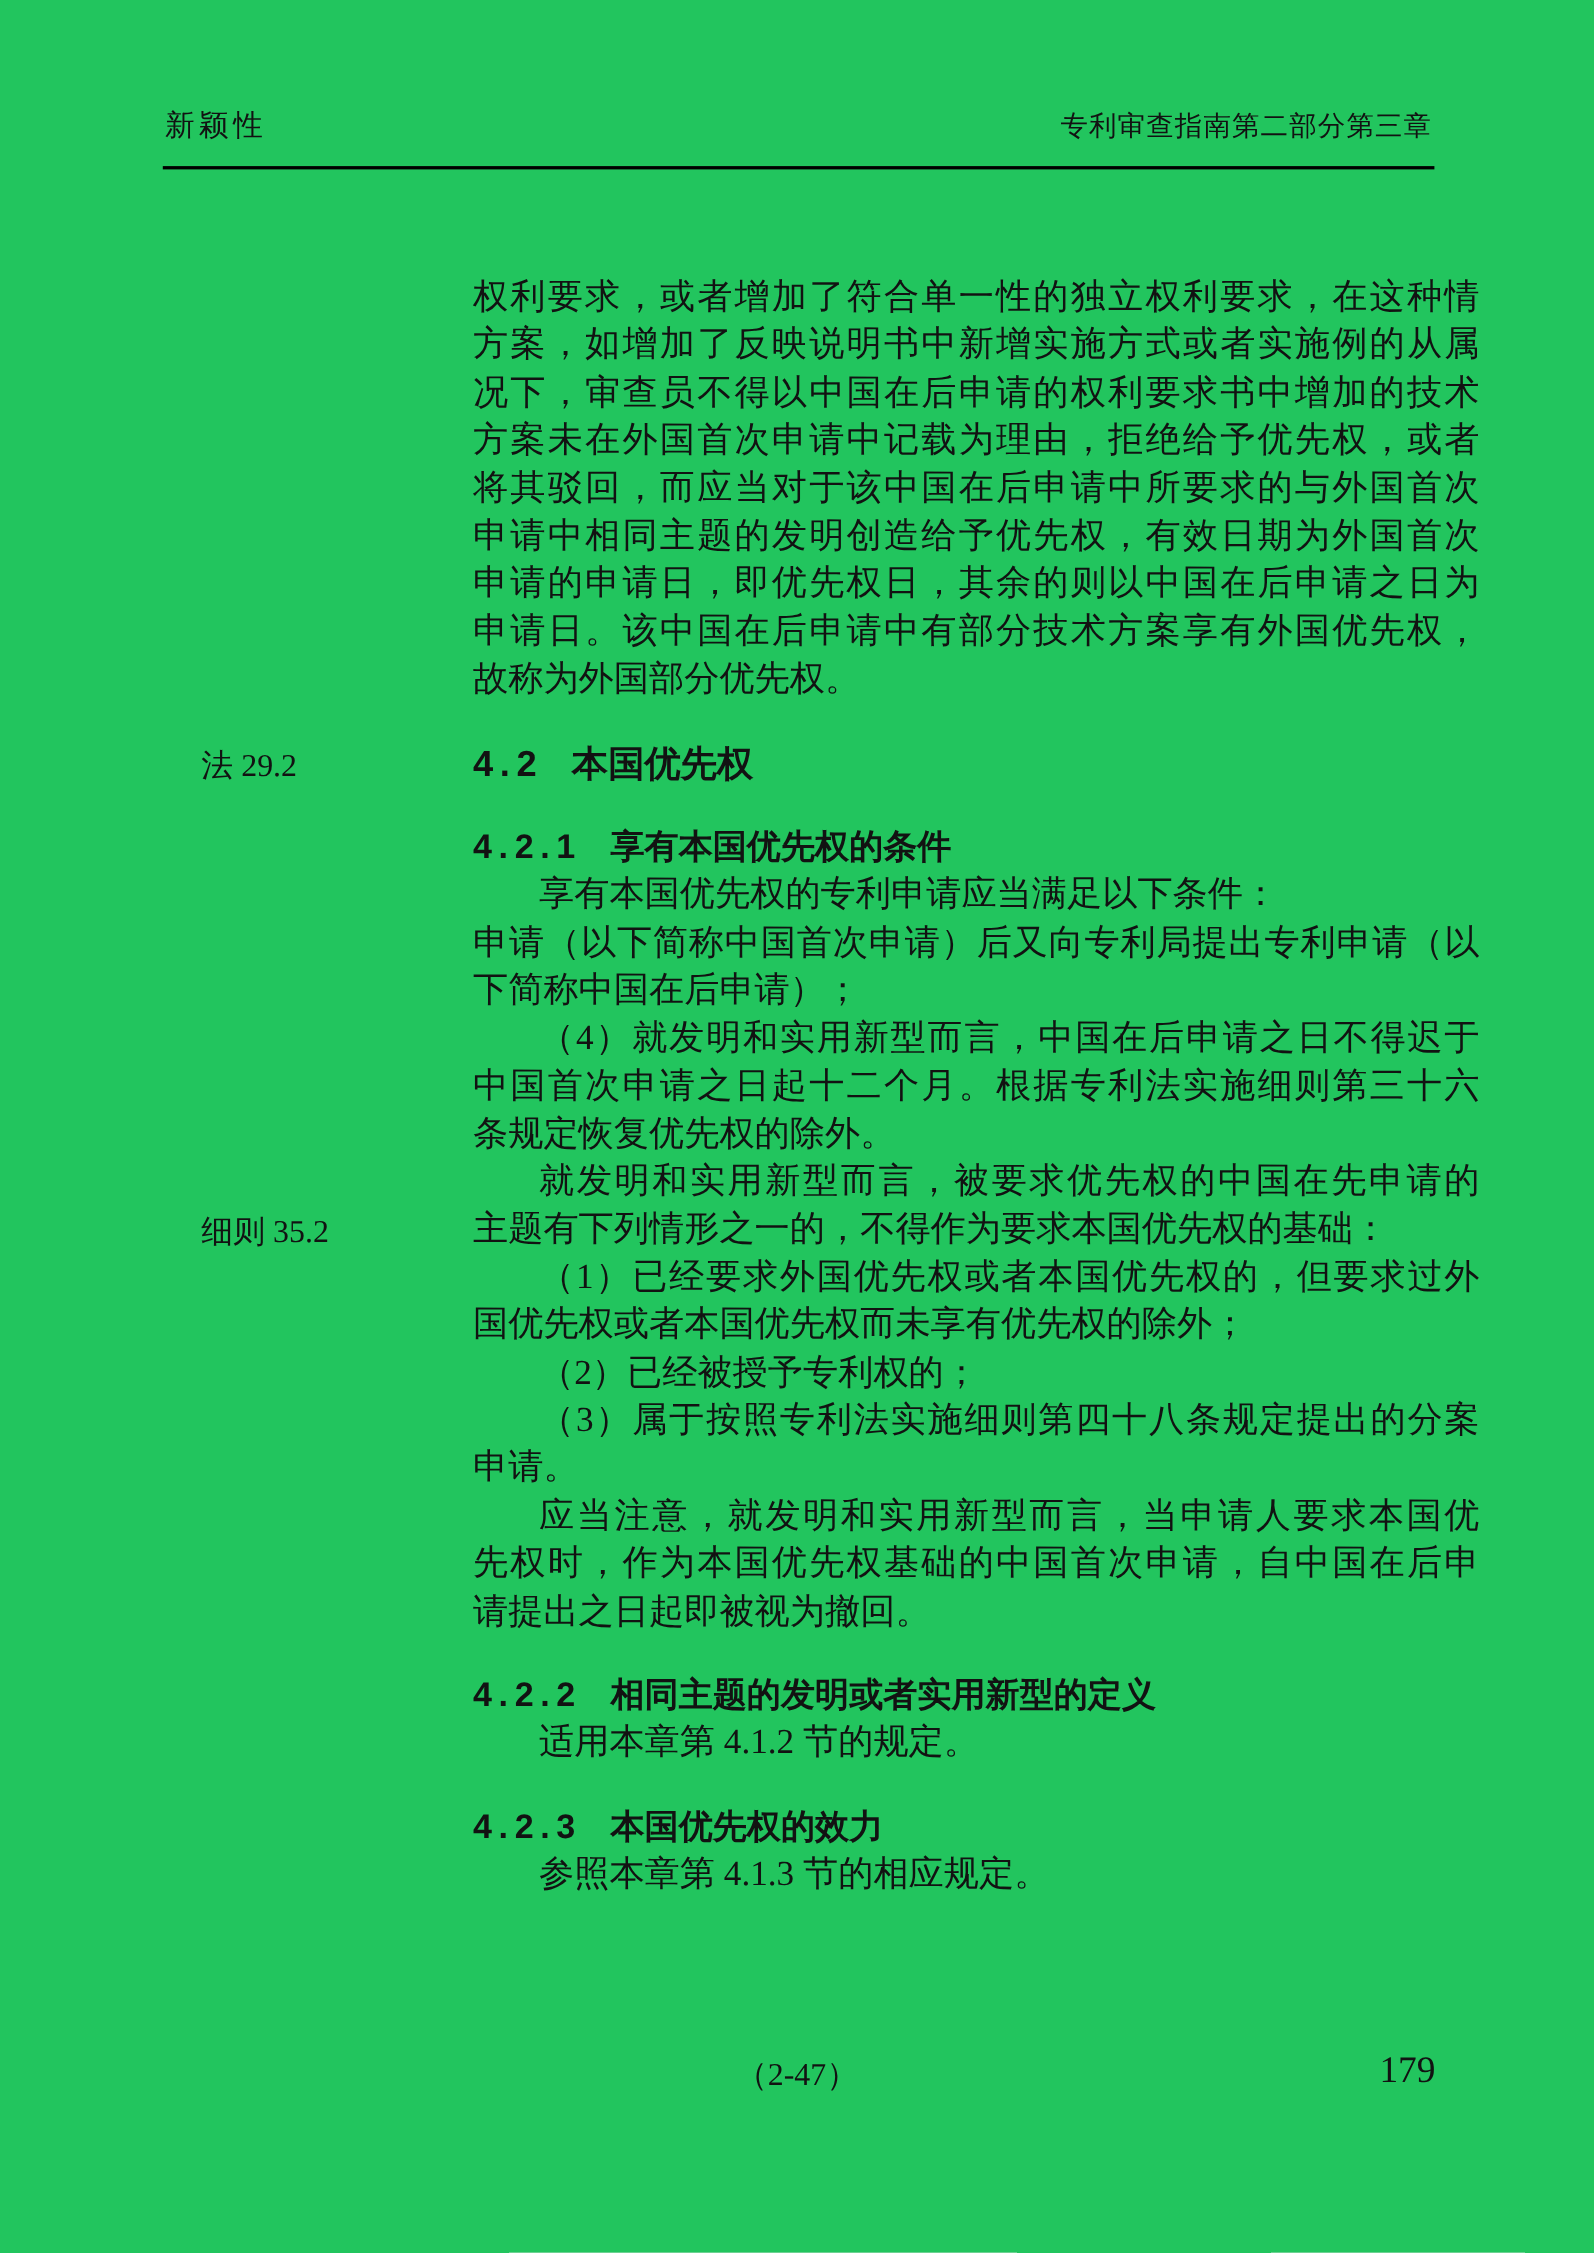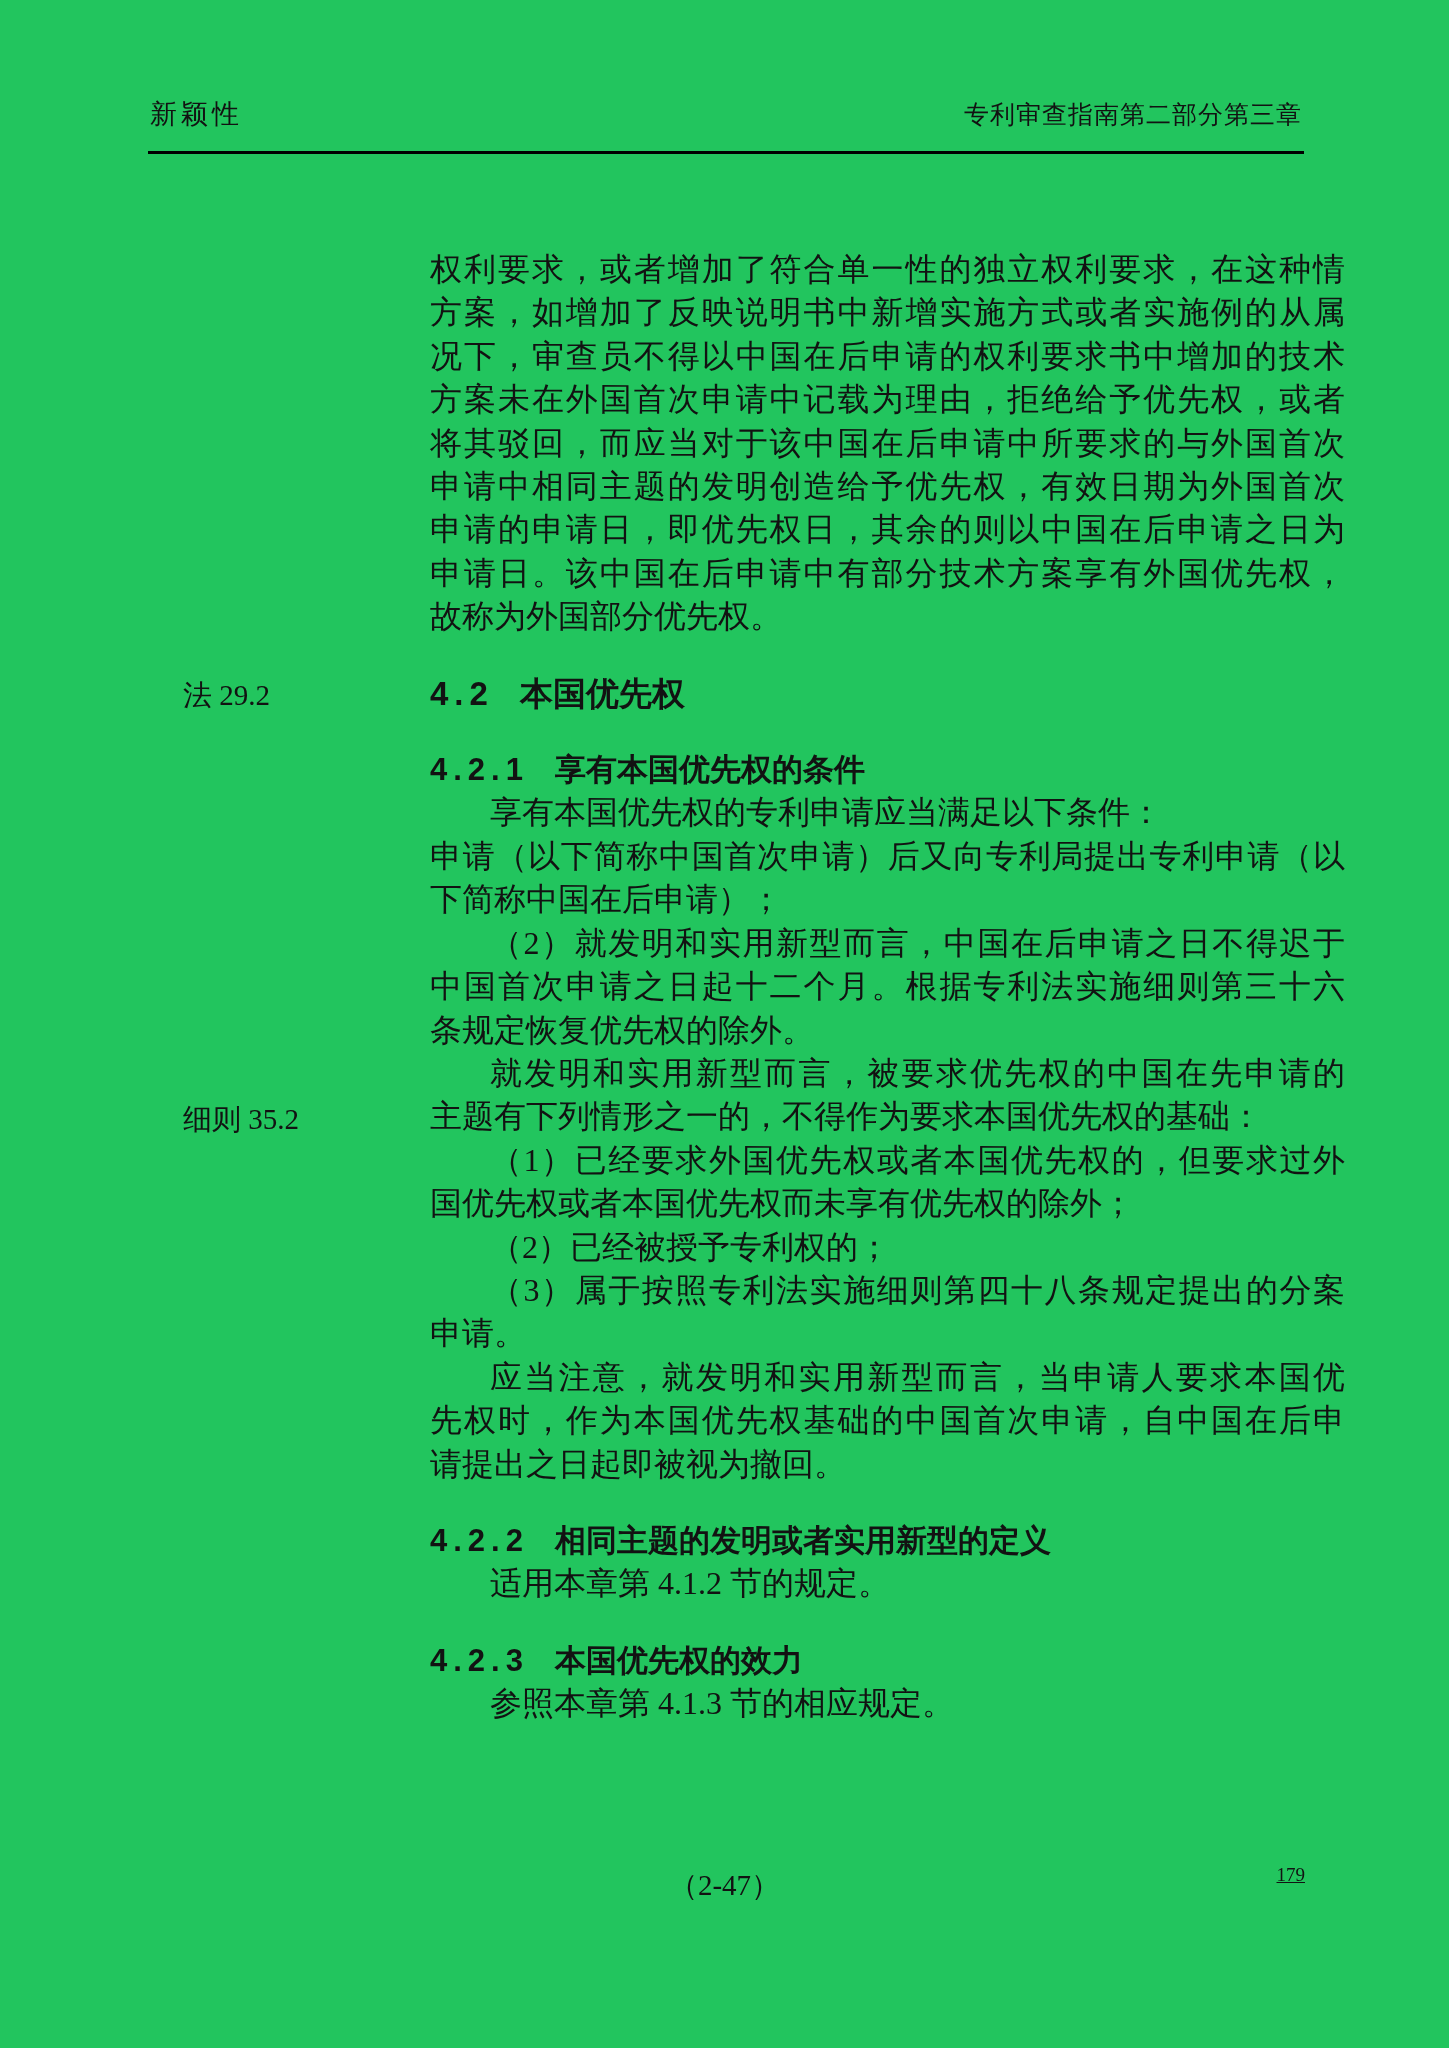--- a/index.html
+++ b/index.html
@@ -40,21 +40,21 @@
   }
   .heading .h-num{letter-spacing:6px;margin-right:26px;}
   .h2{font-size:33px;}
   .h3{font-size:31px;}
   
   .footer-center{
     position:absolute;top:1866px;left:0;width:100%;
     text-align:center;font-size:29px;
   }
   .footer-page{
-    position:absolute;top:1864px;right:144px;font-size:19px;text-decoration:underline;
+    position:absolute;top:1864px;right:144px;font-size:34px;
   }
 </style>
 </head>
 <body>
 
 <div class="page">
 
   <div class="header">
     <span class="header-left">新颖性</span>
     <span class="header-right">专利审查指南第二部分第三章</span>
@@ -72,21 +72,21 @@
       <div class="bline bfill">将其驳回，而应当对于该中国在后申请中所要求的与外国首次</div>
       <div class="bline bfill">申请中相同主题的发明创造给予优先权，有效日期为外国首次</div>
       <div class="bline bfill">申请的申请日，即优先权日，其余的则以中国在后申请之日为</div>
       <div class="bline bfill">申请日。该中国在后申请中有部分技术方案享有外国优先权，</div>
       <div class="bline">故称为外国部分优先权。</div>
       <div class="heading h2"><span class="h-num">4.2</span><span class="h-title">本国优先权</span></div>
       <div class="heading h3"><span class="h-num">4.2.1</span><span class="h-title">享有本国优先权的条件</span></div>
       <div class="bline bindent">享有本国优先权的专利申请应当满足以下条件：</div>
       <div class="bline bfill">申请（以下简称中国首次申请）后又向专利局提出专利申请（以</div>
       <div class="bline">下简称中国在后申请）；</div>
-      <div class="bline bfill bindent">（2）就发明和实用新型而言，中国在后申请之日不得迟于</div>
+      <div class="bline bfill bindent">（4）就发明和实用新型而言，中国在后申请之日不得迟于</div>
       <div class="bline bfill">中国首次申请之日起十二个月。根据专利法实施细则第三十六</div>
       <div class="bline">条规定恢复优先权的除外。</div>
       <div class="bline bfill bindent">就发明和实用新型而言，被要求优先权的中国在先申请的</div>
       <div class="bline">主题有下列情形之一的，不得作为要求本国优先权的基础：</div>
       <div class="bline bfill bindent">（1）已经要求外国优先权或者本国优先权的，但要求过外</div>
       <div class="bline">国优先权或者本国优先权而未享有优先权的除外；</div>
       <div class="bline bindent">（2）已经被授予专利权的；</div>
       <div class="bline bfill bindent">（3）属于按照专利法实施细则第四十八条规定提出的分案</div>
       <div class="bline">申请。</div>
       <div class="bline bfill bindent">应当注意，就发明和实用新型而言，当申请人要求本国优</div>

